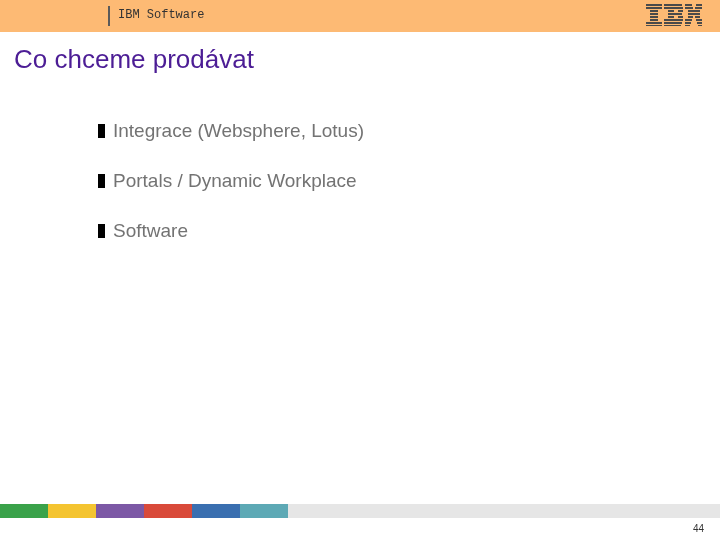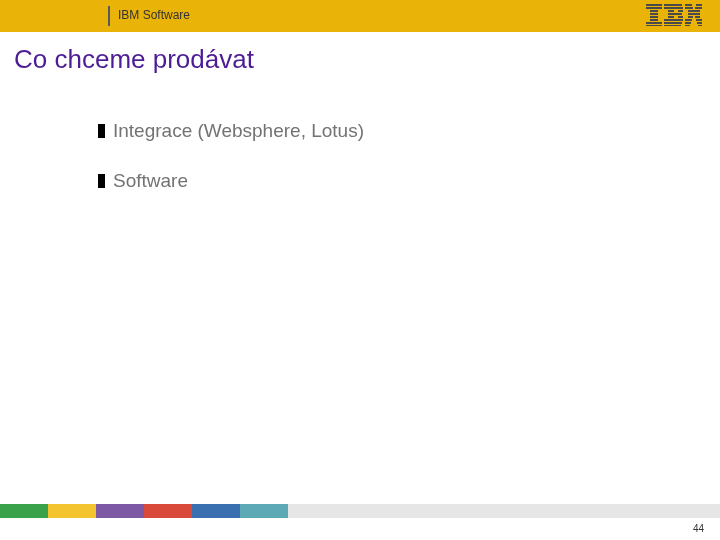--- a/index.html
+++ b/index.html
@@ -11,21 +11,22 @@
     background: #ffffff;
     overflow: hidden;
     position: relative;
   }
   .header-band {
     position: absolute;
     top: 0;
     left: 0;
     width: 720px;
     height: 32px;
-    background: #eab308;
+    background: #fdba74;
+    font-family: Liberation Mono, monospace;
   }
   .header-divider {
     position: absolute;
     top: 6px;
     left: 108px;
     width: 2px;
     height: 20px;
     background: #5a5a5a;
   }
   .header-label {
@@ -148,20 +149,24 @@
 
 <div class="slide-title">Co chceme prodávat</div>
 
 <div class="bullets">
   <div class="bullet-row">
     <div class="bullet-mark"></div>
     <div>Integrace (Websphere, Lotus)</div>
   </div>
   <div class="bullet-row">
     <div class="bullet-mark"></div>
+    <div>Portals / Dynamic Workplace</div>
+  </div>
+  <div class="bullet-row">
+    <div class="bullet-mark"></div>
     <div>Software</div>
   </div>
 </div>
 
 <div class="footer-stripe">
   <div class="stripe-seg s1"></div>
   <div class="stripe-seg s2"></div>
   <div class="stripe-seg s3"></div>
   <div class="stripe-seg s4"></div>
   <div class="stripe-seg s5"></div>

